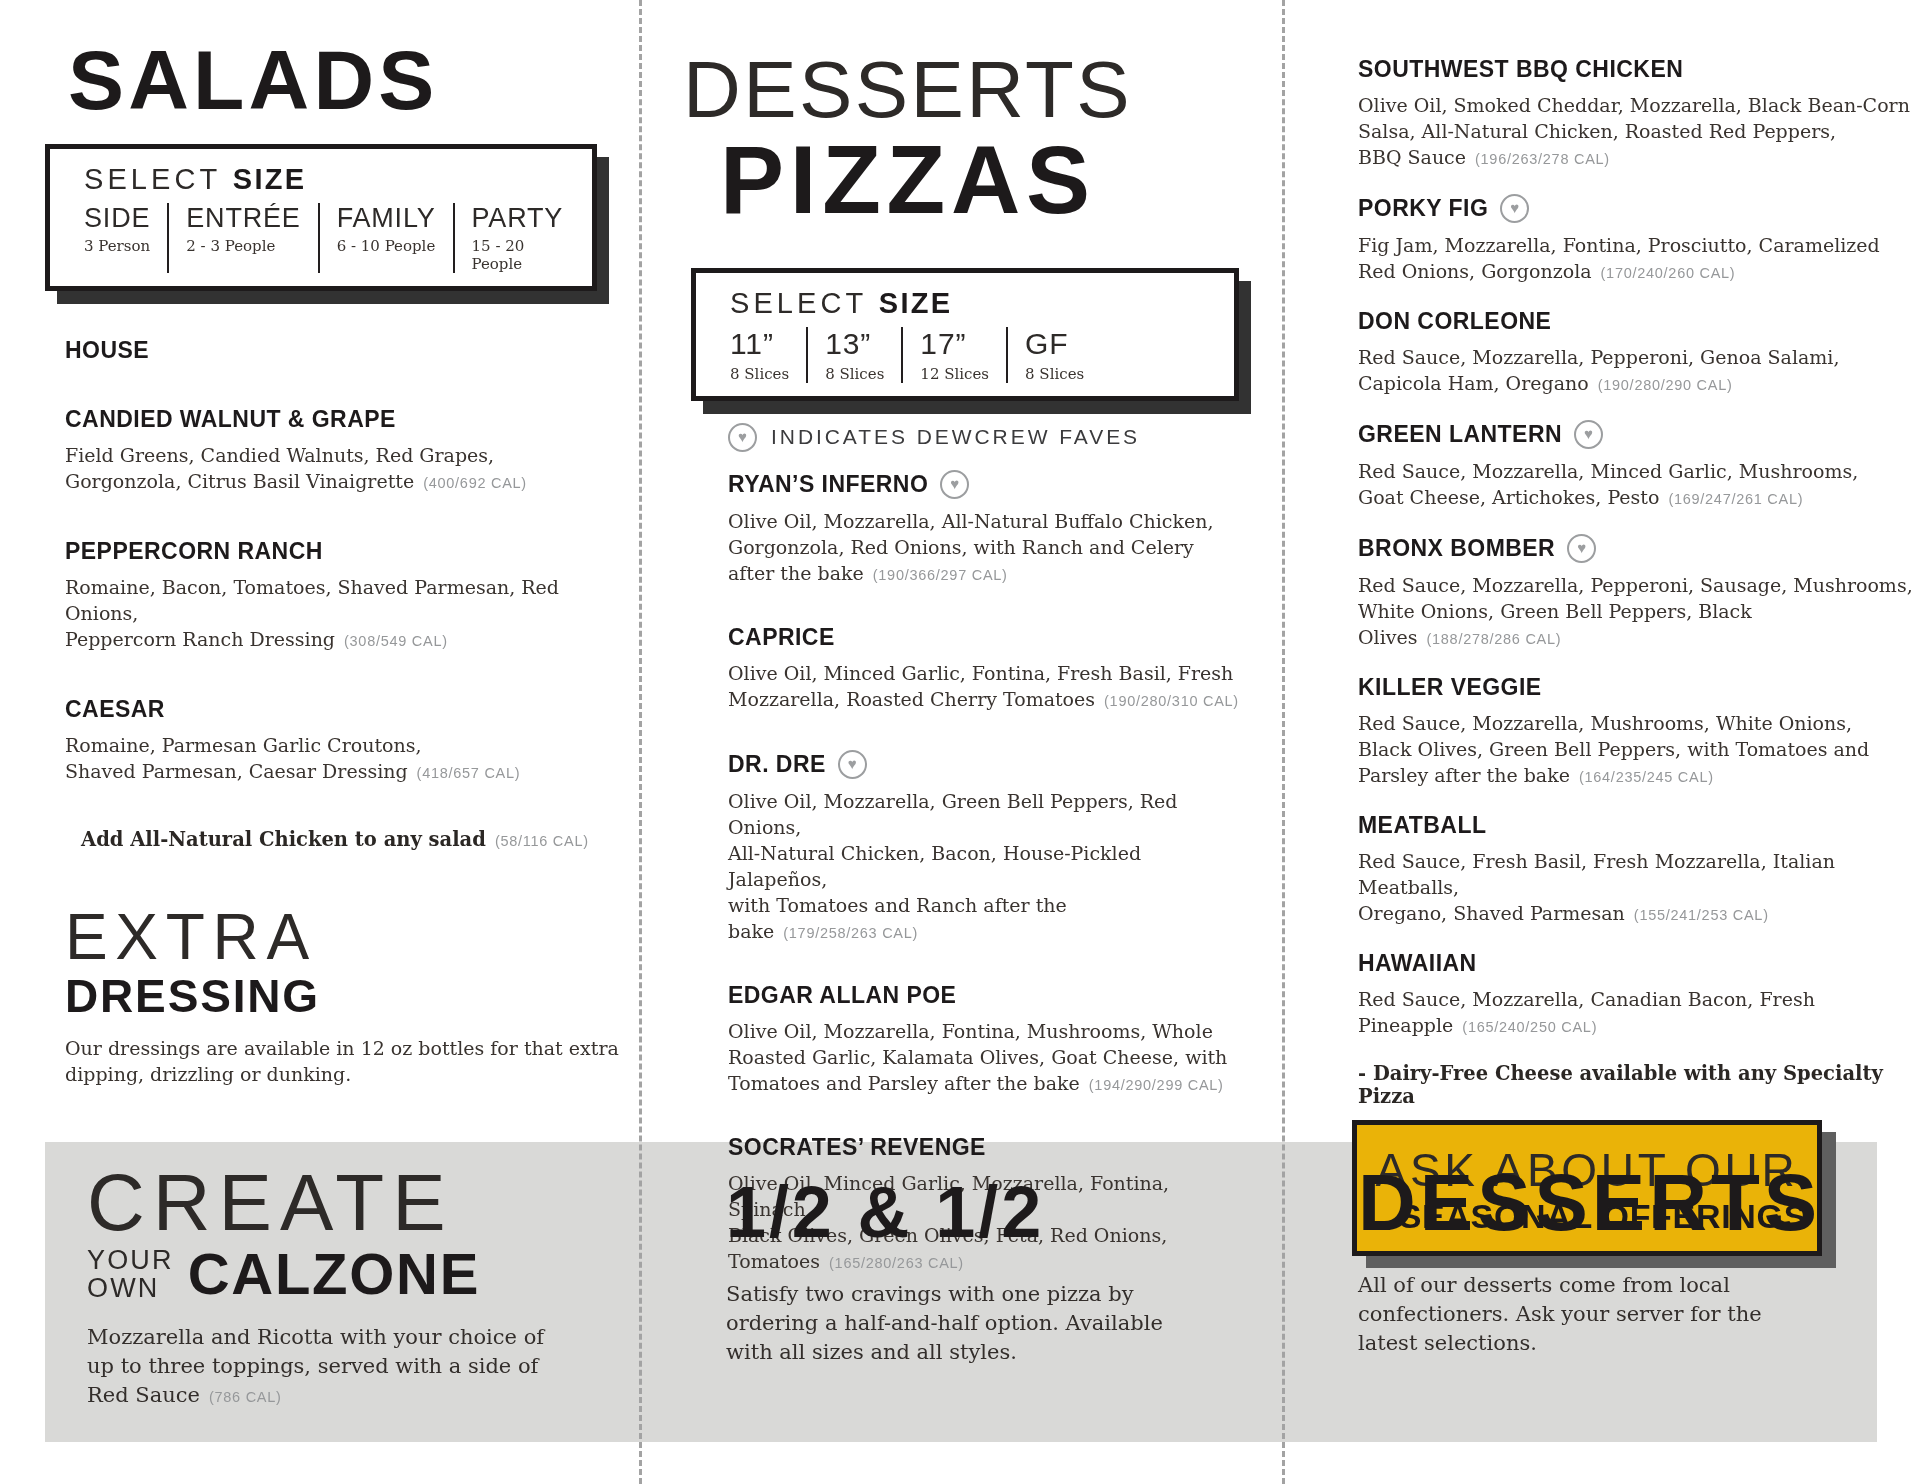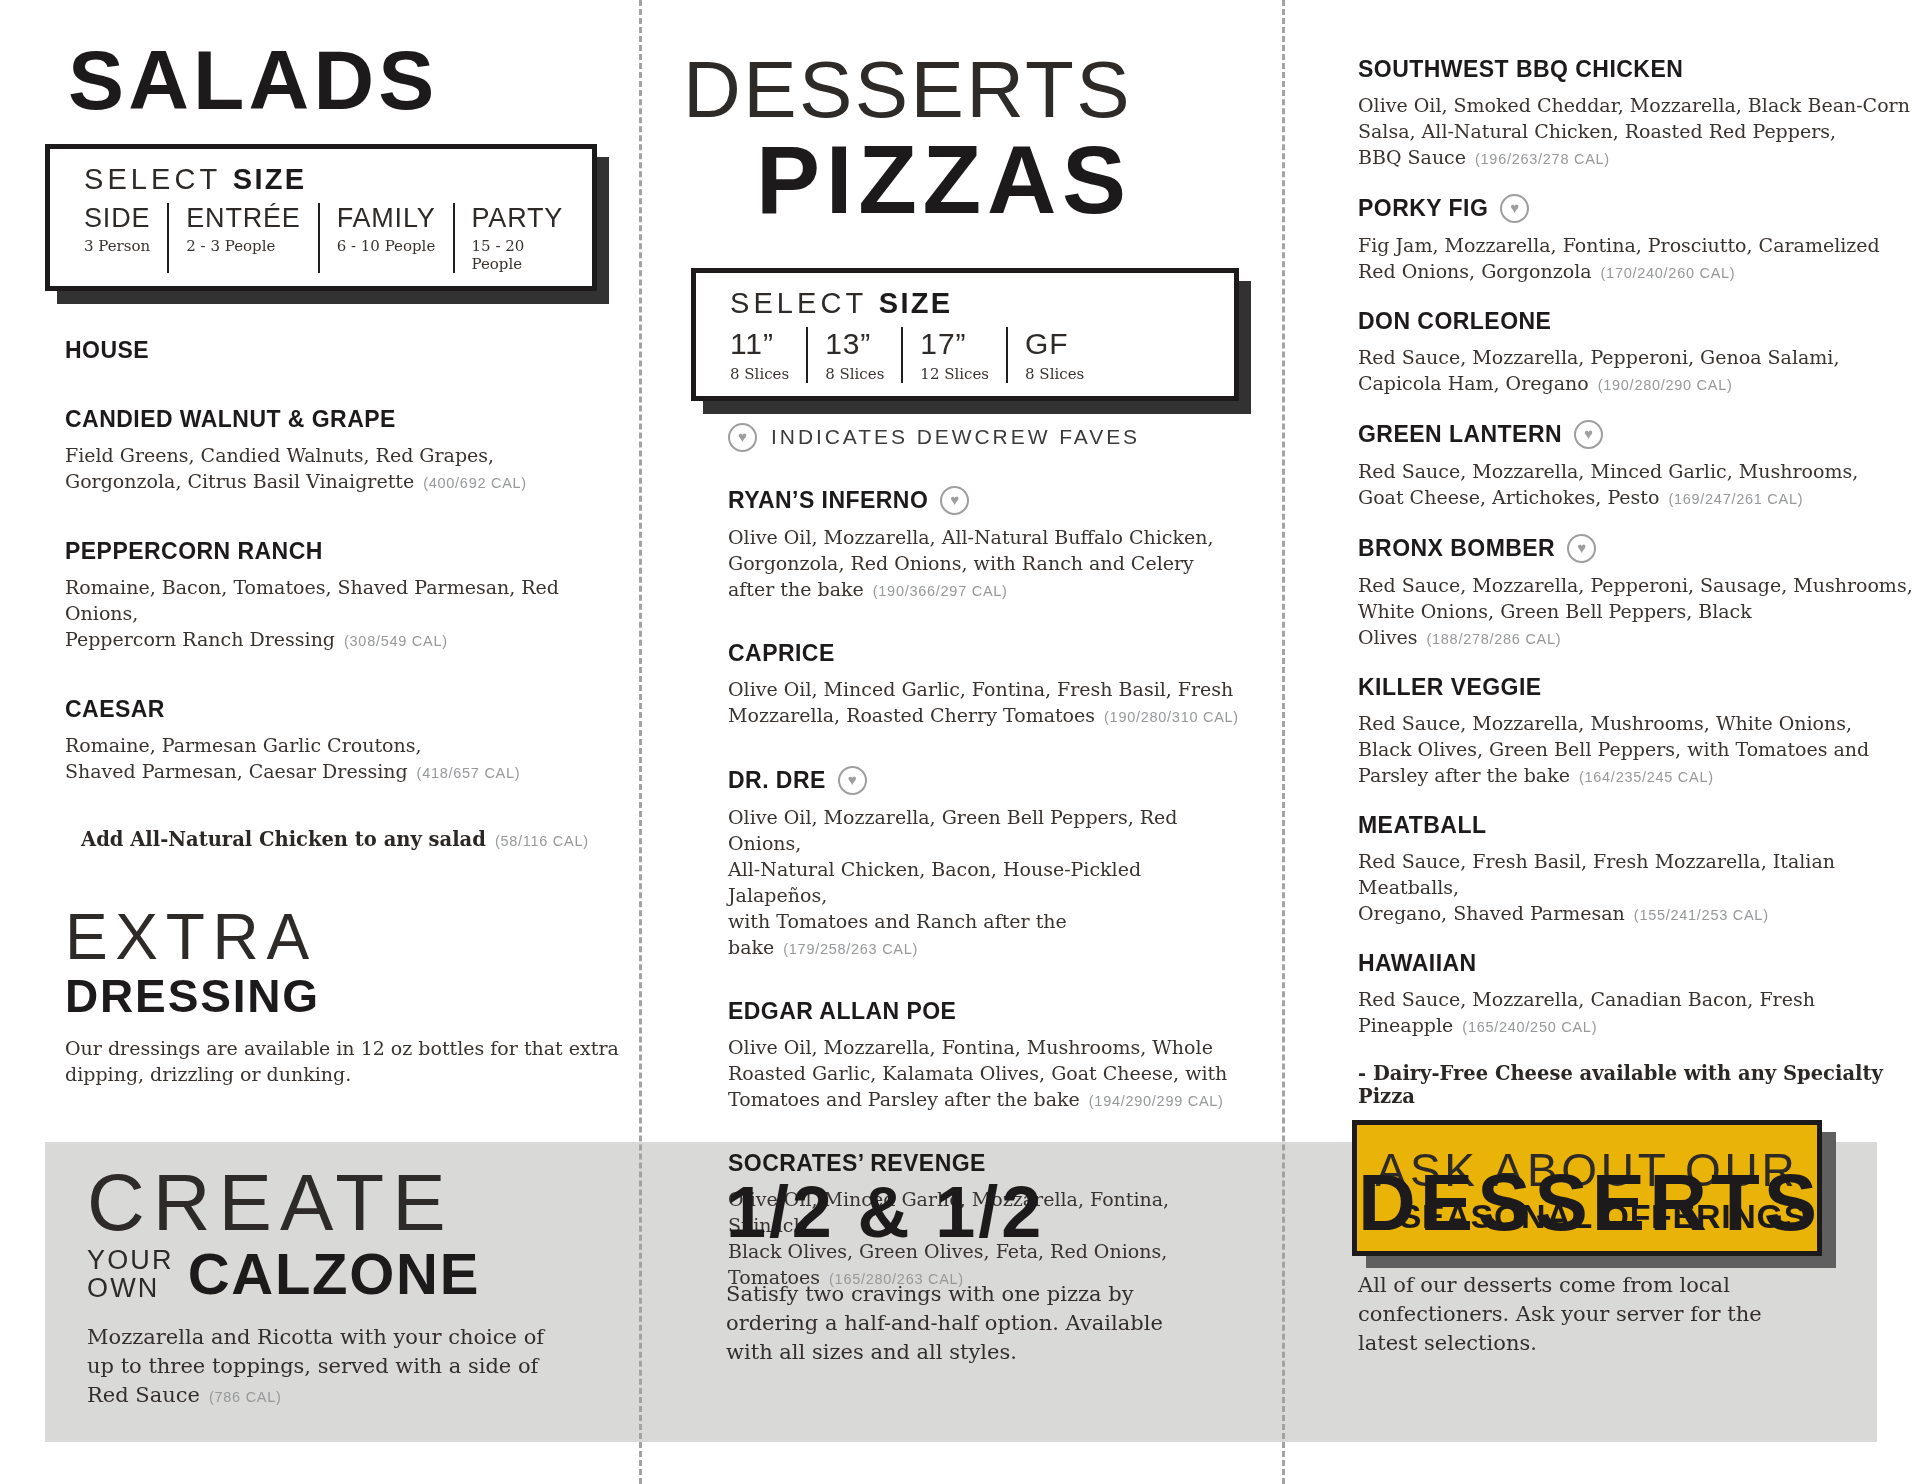--- a/index.html
+++ b/index.html
@@ -19,41 +19,41 @@
   #salads-col{left:45px;top:38px;width:578px;}
   #specialty-col{left:683px;top:50px;width:556px;}
   #right-col{left:1358px;top:56px;width:562px;}
 
   
   .big-bold{font-weight:bold;letter-spacing:.04em;color:#1d1a1b;line-height:1;}
   .big-light{font-weight:normal;letter-spacing:.06em;color:#2d2a28;line-height:1;}
 
   .salads-title{font-size:84px;margin-left:23px;letter-spacing:.05em;}
   .specialty-line1{font-size:80px;letter-spacing:.03em;}
-  .specialty-line2{font-size:96px;margin-left:73px;margin-top:2px;letter-spacing:.06em;}
+  .specialty-line2{font-size:96px;margin-left:37px;margin-top:2px;letter-spacing:.06em;}
 
   
   .size-box{border:5px solid #1d1a1b;background:#fff;box-shadow:12px 13px 0 #323232;
             padding:14px 10px 13px 34px;box-sizing:border-box;}
   #salads-col .size-box{width:552px;margin-top:22px;}
   #specialty-col .size-box{width:548px;margin-left:8px;margin-top:40px;}
   .size-box-title{font-size:29px;letter-spacing:.14em;color:#2d2a28;}
   .size-box-title .b{font-weight:bold;color:#1d1a1b;letter-spacing:.08em;}
   .size-opts{display:flex;margin-top:7px;align-items:stretch;}
   .size-opt{padding:0 17px;}
   .size-opt:first-child{padding-left:0;}
   .size-opt + .size-opt{border-left:2px solid #221e1f;}
   .size-opt-label{font-size:27px;letter-spacing:.03em;color:#2d2a28;line-height:1.15;}
   #specialty-col .size-opt-label{font-size:30px;}
   .size-opt-sub{font-family:"DejaVu Serif",serif;font-size:15px;color:#39332f;margin-top:3px;}
 
   
   .items{margin-top:46px;}
   #salads-col .items{margin-left:20px;}
-  #specialty-col .items{margin-left:45px;margin-top:34px;}
+  #specialty-col .items{margin-left:45px;margin-top:18px;}
   #right-col .items{margin-top:0;}
   .item{margin-bottom:42px;}
   #specialty-col .item{margin-bottom:36px;}
   #right-col .item{margin-bottom:22px;}
   .item-head{display:flex;align-items:center;}
   .item-name{font-size:23px;font-weight:bold;letter-spacing:.02em;color:#1d1a1b;}
   .item-desc{margin:9px 0 0 0;white-space:pre-line;font-family:"DejaVu Serif",serif;
              font-size:19px;line-height:26px;color:#39332f;}
   .cal{font-family:"Liberation Sans",sans-serif;font-size:14.5px;color:#96989a;
        letter-spacing:.05em;margin-left:9px;white-space:nowrap;}

